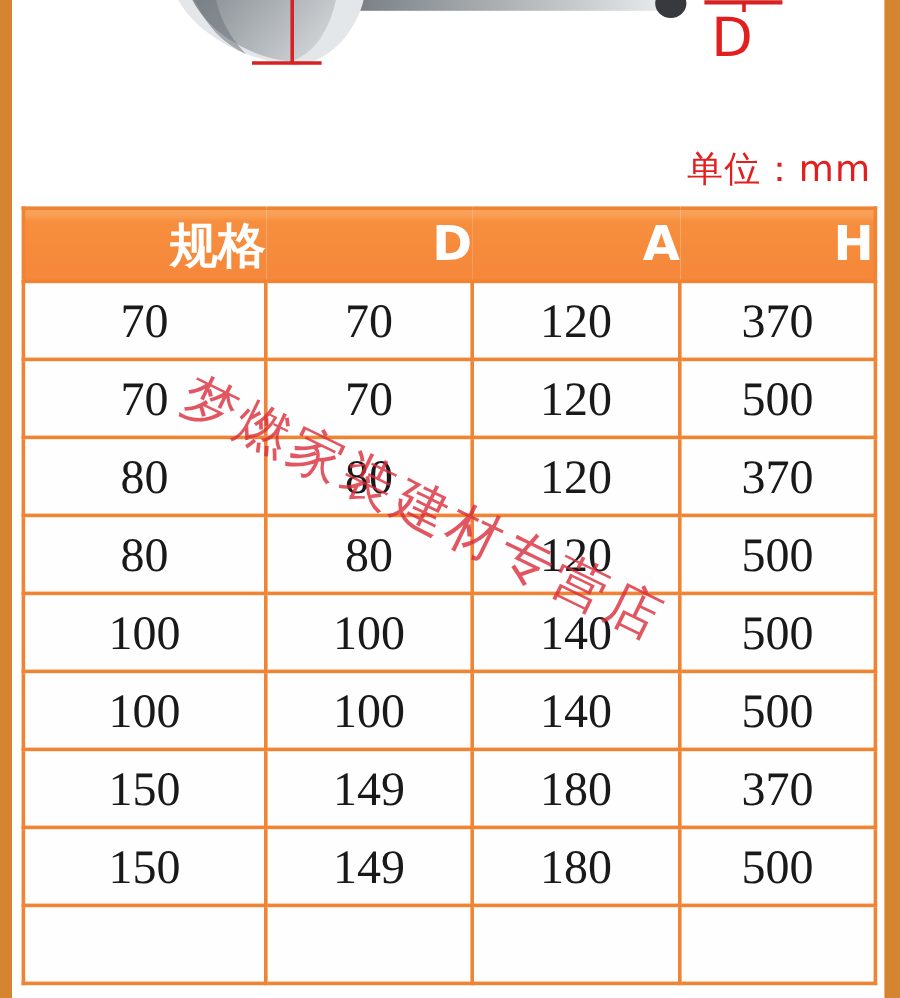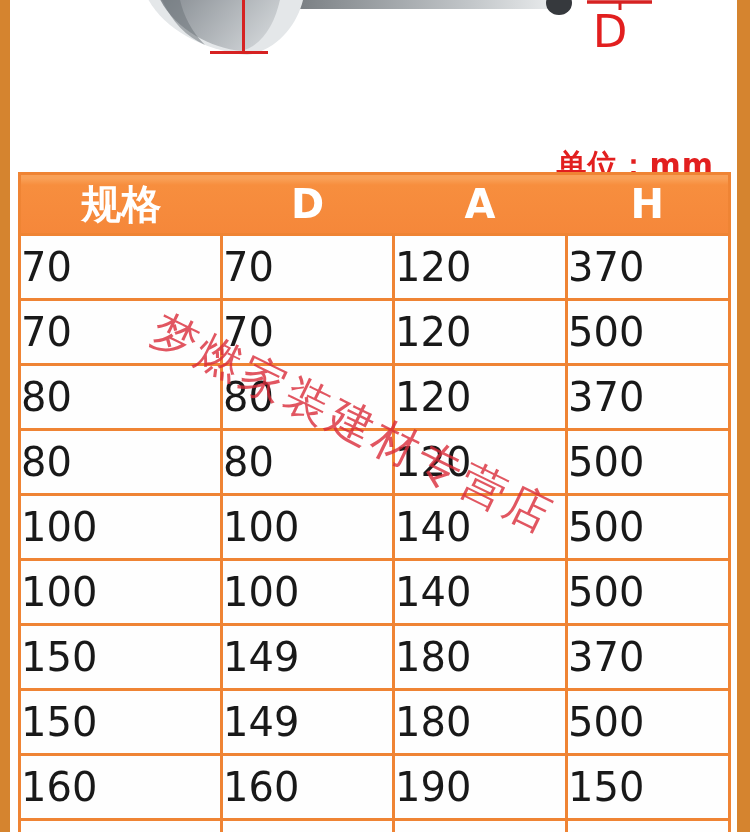--- a/index.html
+++ b/index.html
@@ -15,45 +15,46 @@
     width:750px;height:832px;
     overflow:hidden;
     background:#ffffff;
     font-family:"DejaVu Sans","Liberation Sans",sans-serif;
   }
   .strip{position:absolute;top:0;height:100%;background:var(--side_strip);}
   .strip.left{left:0;width:10px;}
   .strip.right{right:0;width:13px;}
   .photo{position:absolute;left:0;top:0;}
   .unit{
-    position:absolute;right:36px;top:121px;
-    font-size:30px;font-weight:700;color:var(--red);
-    letter-spacing:1px;white-space:nowrap;margin-top:24px;
+    position:absolute;right:24px;top:121px;
+    font-size:30px;font-weight:400;color:var(--red);
+    letter-spacing:1px;white-space:nowrap;
   }
   table.spec{
     position:absolute;left:18px;top:172px;width:710px;
     border-collapse:collapse;table-layout:fixed;
     border:3px solid var(--border_orange);
     background:#fefefe;
   }
   table.spec thead tr{
     height:61px;
     background:linear-gradient(180deg,#f9a158 0%,#f9a158 7%,var(--accent_orange) 18%,#f5873a 100%);
   }
   table.spec th{
     border:none;color:#ffffff;font-size:40px;font-weight:600;
-    text-align:center;vertical-align:middle;padding:0;margin-top:22px;
+    text-align:right;vertical-align:middle;padding:0;margin-top:22px;
   }
   table.spec th.first{font-weight:700;}
   table.spec tbody tr{height:65px;}
   table.spec td{
     border:3px solid var(--border_orange);
     font-size:40px;color:var(--cell_text);
-    vertical-align:middle;padding:0;
+    text-align:center;vertical-align:middle;padding:0;
     background:#fefefe;
+    font-family:Liberation Serif, serif;
   }
   .watermark{
     position:absolute;left:168px;top:300px;
     transform:rotate(26deg);transform-origin:0 0;
     font-size:45px;letter-spacing:4px;white-space:nowrap;
     color:rgba(218,44,58,0.8);
     pointer-events:none;z-index:5;
   }
 </style>
 </head>
@@ -152,26 +153,20 @@
           <td>180</td>
           <td>370</td>
         </tr>
         <tr>
           <td>150</td>
           <td>149</td>
           <td>180</td>
           <td>500</td>
         </tr>
         <tr>
-          <td>160</td>
-          <td>160</td>
-          <td>190</td>
-          <td>150</td>
-        </tr>
-        <tr>
           <td></td>
           <td></td>
           <td></td>
           <td></td>
         </tr>
       </tbody>
   </table>
 
   <div class="watermark">梦燃家装建材专营店</div>
 

